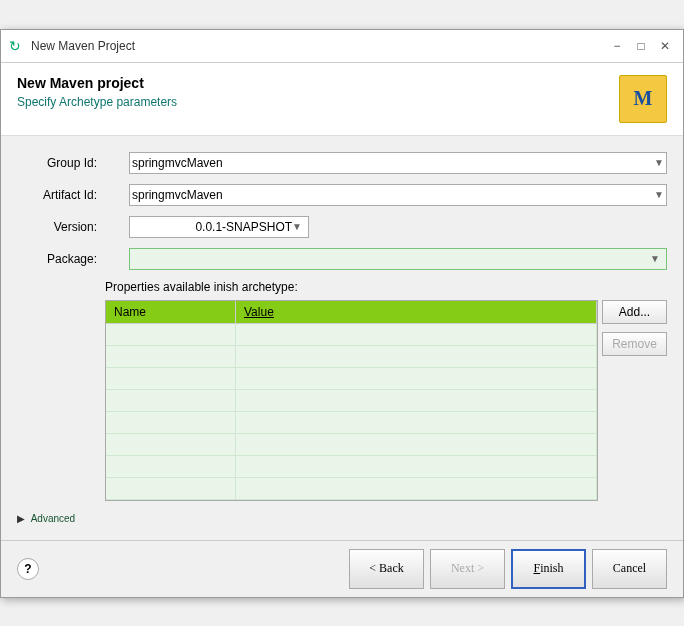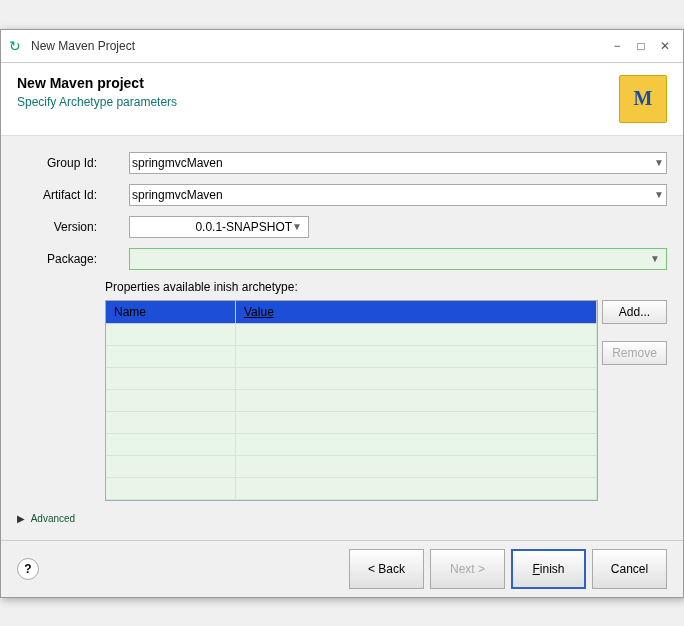--- a/index.html
+++ b/index.html
@@ -166,21 +166,21 @@
       display: flex;
       gap: 4px;
     }
     .properties-table {
       flex: 1;
       border: 1px solid #aaa;
       background: white;
     }
     .table-header {
       display: flex;
-      background: #1d4ed8;
+      background: #84cc16;
       border-bottom: 1px solid #ccc;
     }
     .table-header-cell {
       padding: 4px 8px;
       font-size: 12px;
       font-weight: normal;
       color: #000;
       border-right: 1px solid #ccc;
     }
     .table-header-cell:first-child {
@@ -205,21 +205,21 @@
     }
     .table-cell:first-child {
       width: 130px;
     }
     .table-cell:nth-child(2) {
       flex: 1;
     }
     .table-buttons {
       display: flex;
       flex-direction: column;
-      gap: 17px;
+      gap: 8px;
     }
     .table-btn {
       width: 65px;
       height: 24px;
       border: 1px solid #aaa;
       background: linear-gradient(to bottom, #fefefe, #e8e8e8);
       font-size: 12px;
       cursor: pointer;
       display: flex;
       align-items: center;
@@ -277,20 +277,21 @@
       height: 40px;
       min-width: 75px;
       padding: 0 12px;
       border: 1px solid #aaa;
       background: linear-gradient(to bottom, #fefefe, #e0e0e0);
       font-size: 12px;
       cursor: pointer;
       display: flex;
       align-items: center;
       justify-content: center;
+      font-family: Liberation Serif, serif;
     }
     .footer-btn.active {
       border: 2px solid #3060c0;
       background: linear-gradient(to bottom, #fefefe, #e0e0e0);
     }
     .footer-btn.disabled {
       color: #aaa;
       cursor: default;
     }
   </style>

